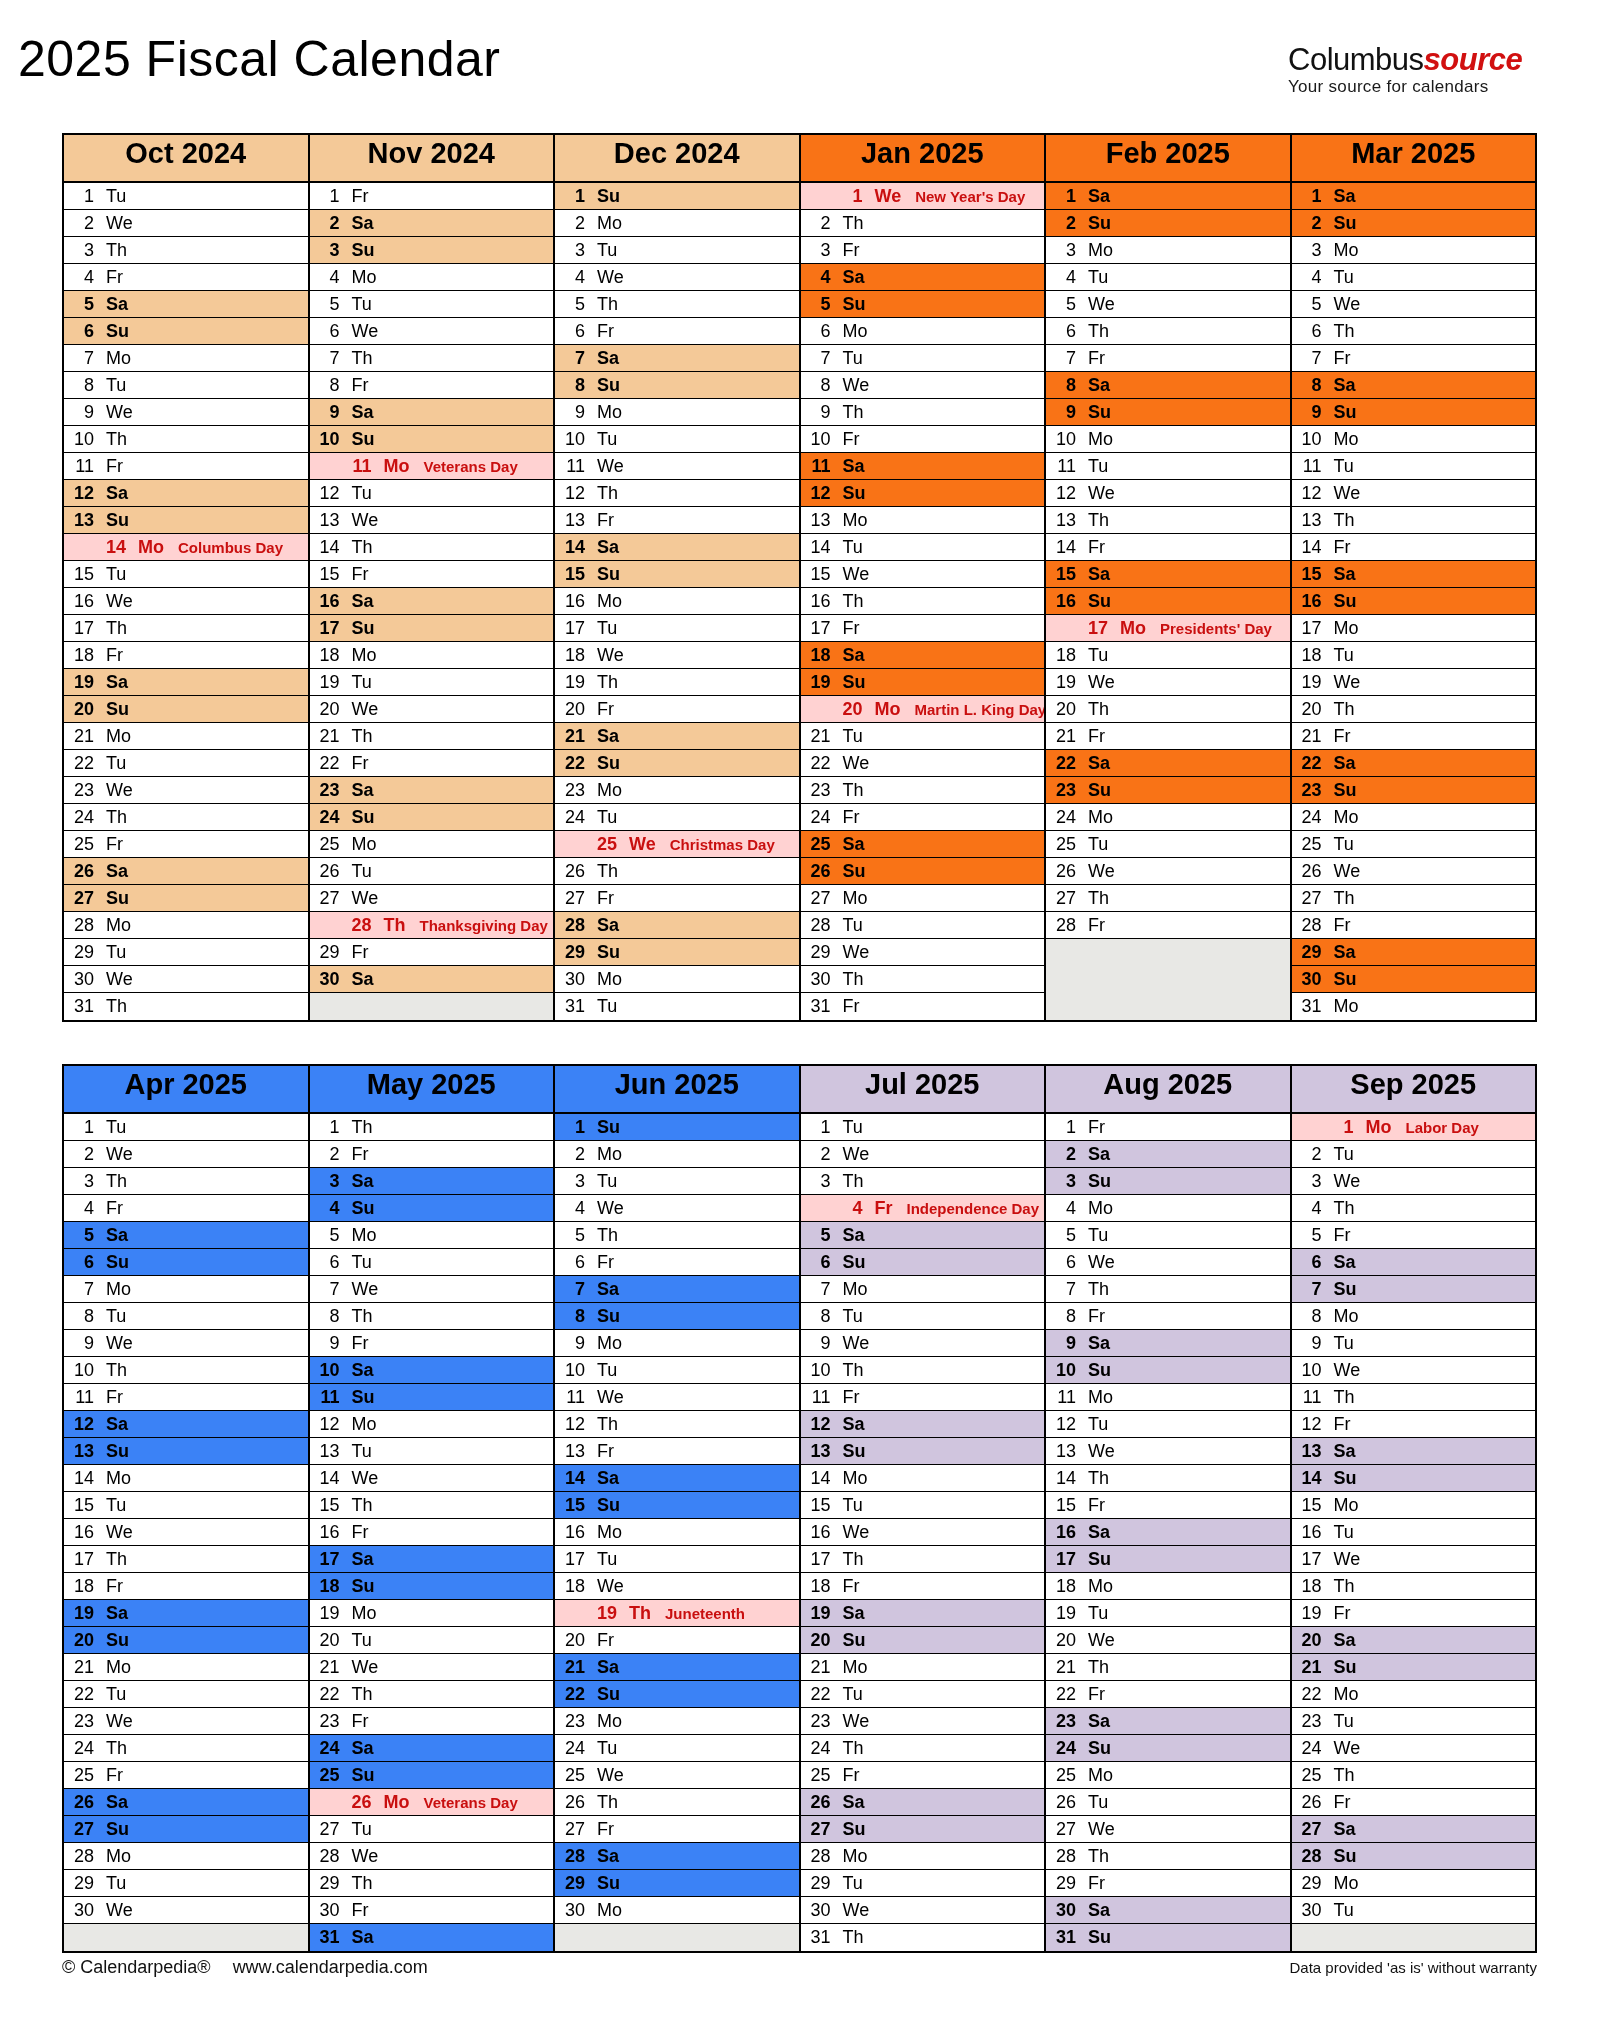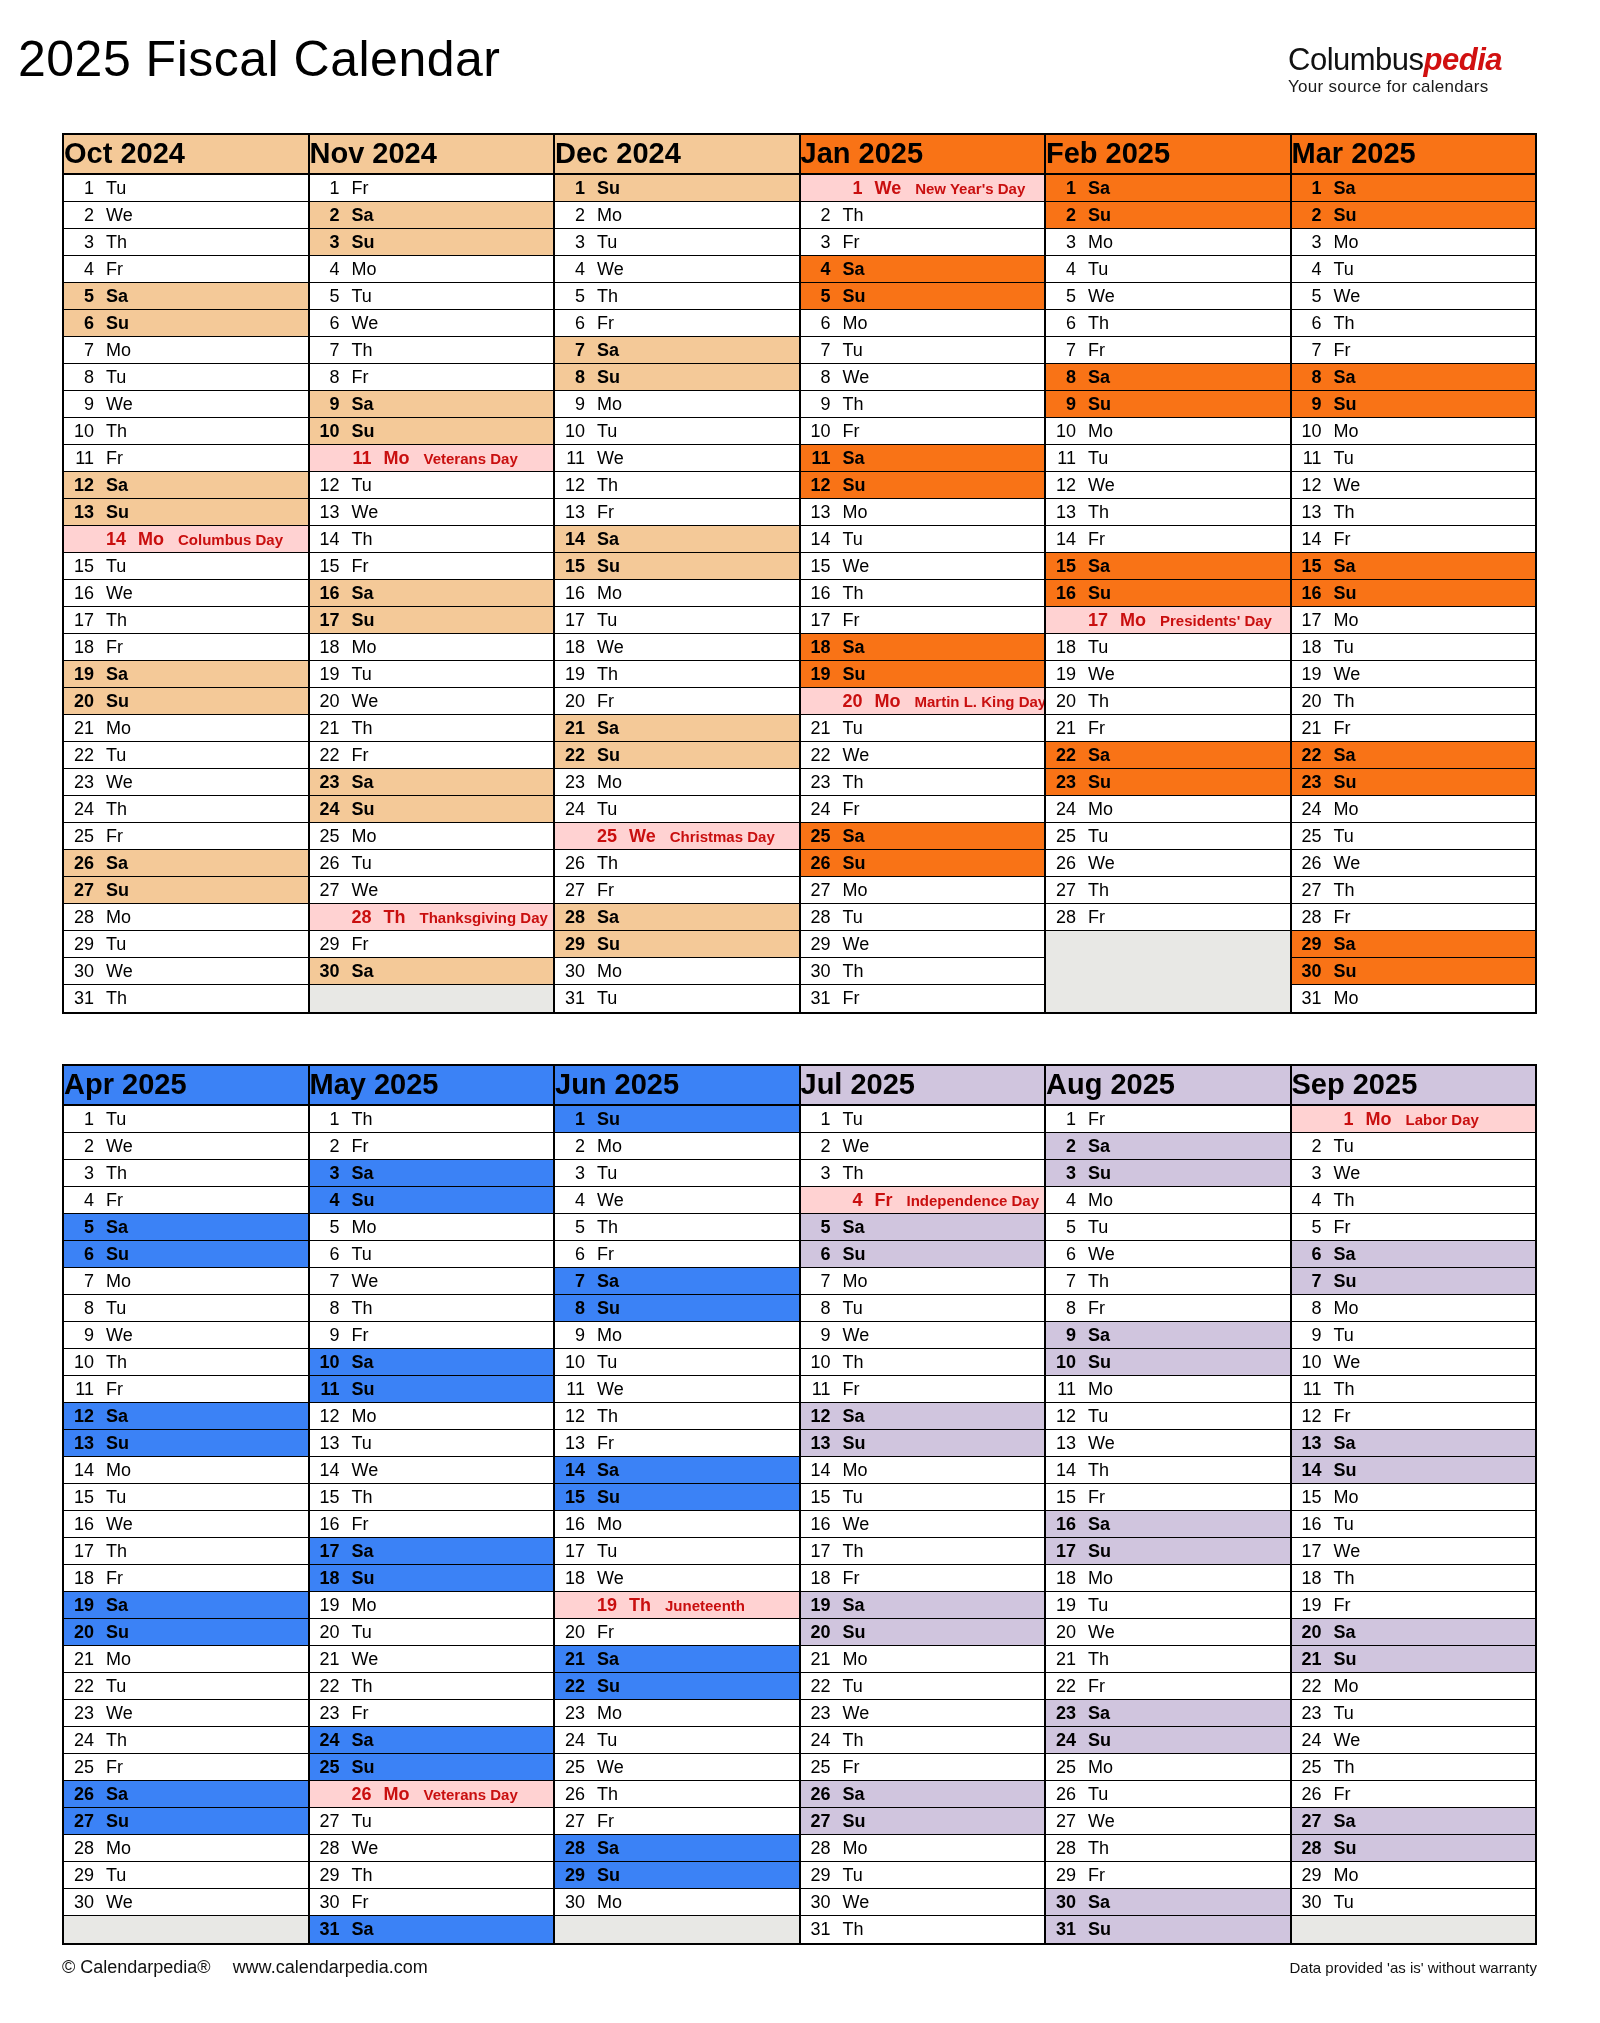--- a/index.html
+++ b/index.html
@@ -21,22 +21,22 @@
     position:absolute; left:62px; width:1475px;
     border:2px solid #000; display:flex; background:#fff;
   }
   #table-1 { top:133px; }
   #table-2 { top:1064px; }
 
   .month-col { flex:1 1 0; border-right:2px solid #000; display:flex; flex-direction:column; min-width:0; }
   .month-col:last-child { border-right:none; }
 
   .month-header {
-    height:40px; border-bottom:2px solid #000;
-    font-size:29px; font-weight:bold; text-align:left; line-height:37px;
+    height:48px; border-bottom:2px solid #000;
+    font-size:29px; font-weight:bold; text-align:center; line-height:37px;
     overflow:hidden;
   }
   .day-row {
     height:27px; border-bottom:1px solid #000;
     font-size:18px; line-height:26px; white-space:nowrap; overflow:hidden;
   }
   .month-col > :last-child { border-bottom:none; }
 
   .dnum { display:inline-block; width:30px; text-align:right; }
   .dwd  { display:inline-block; margin-left:12px; }
@@ -54,21 +54,21 @@
   .footer-left  { position:absolute; left:62px; top:1957px; font-size:18px; color:#111; }
   .footer-url   { margin-left:22px; }
   .footer-right { position:absolute; left:62px; top:1959px; width:1475px; text-align:right; font-size:15px; color:#111; }
 </style>
 </head>
 <body>
 
 <h1 class="page-title">2025 Fiscal Calendar</h1>
 
 <div class="logo">
-  <div class="logo-main"><span>Columbus</span><span class="logo-red">pedia</span></div>
+  <div class="logo-main"><span>Columbus</span><span class="logo-red">source</span></div>
   <div class="logo-tagline">Your source for calendars</div>
 </div>
 
 <div class="cal-table" id="table-1">
     <div class="month-col theme-orange">
       <div class="month-header">Oct 2024</div>
       <div class="day-row"><span class="dnum">1</span><span class="dwd">Tu</span></div>
       <div class="day-row"><span class="dnum">2</span><span class="dwd">We</span></div>
       <div class="day-row"><span class="dnum">3</span><span class="dwd">Th</span></div>
       <div class="day-row"><span class="dnum">4</span><span class="dwd">Fr</span></div>

